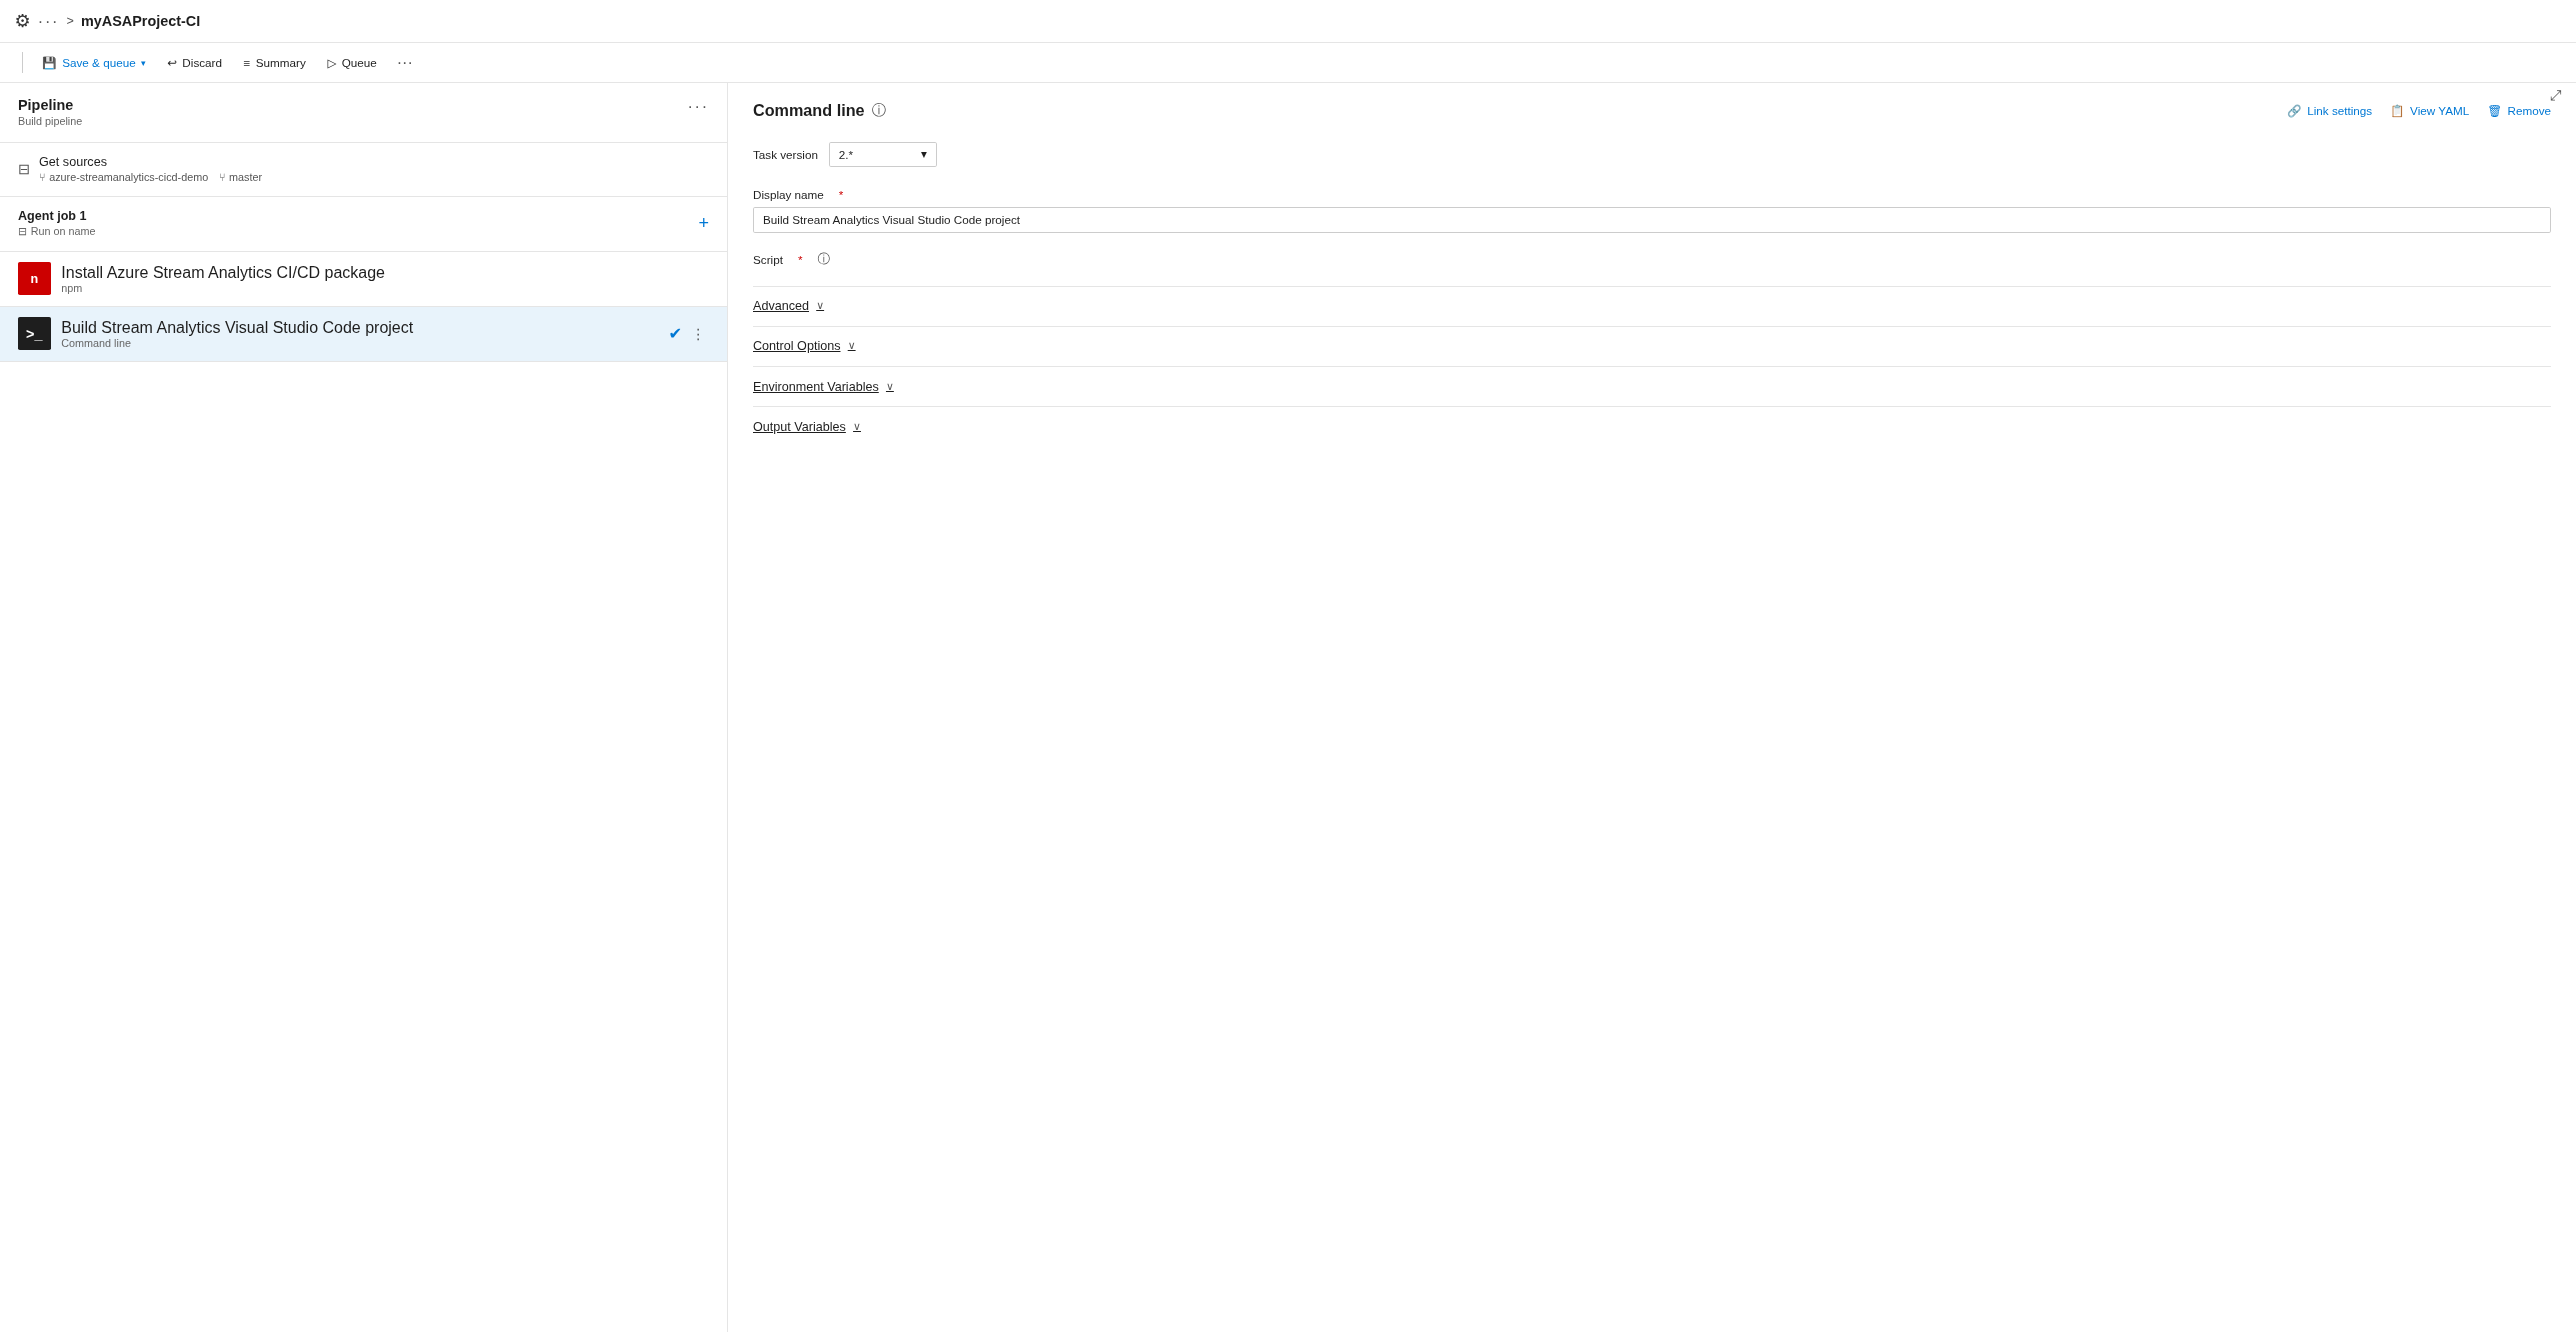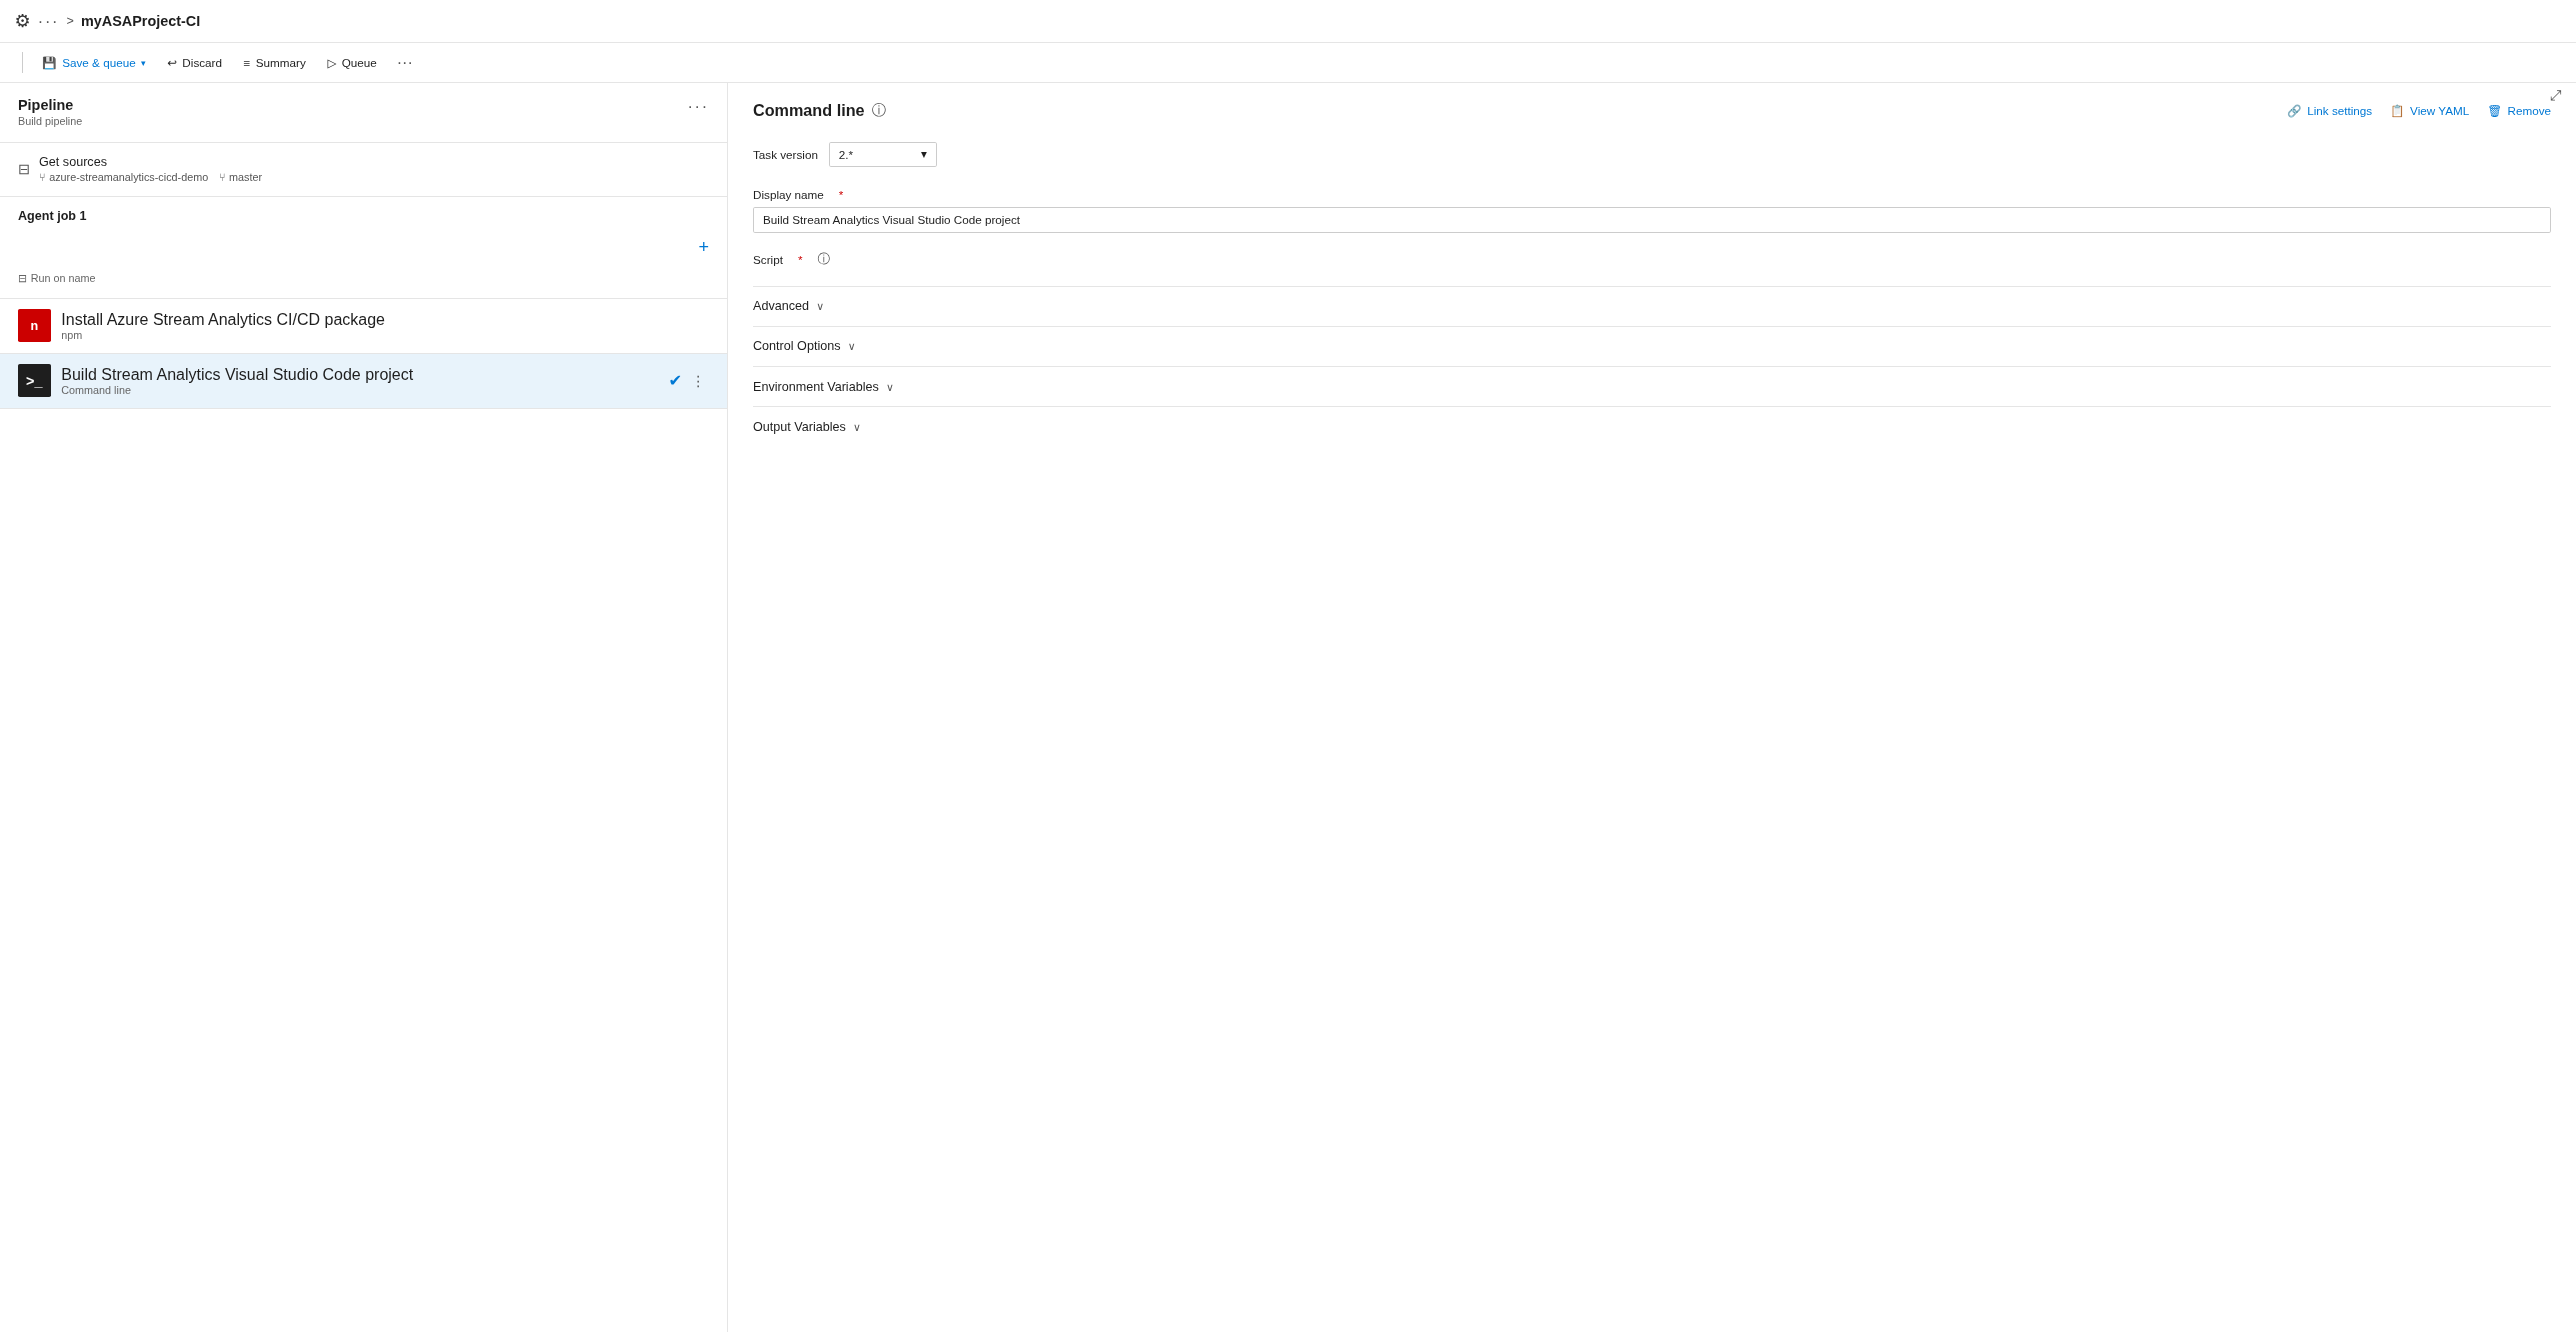--- a/index.html
+++ b/index.html
@@ -84,21 +84,21 @@
 
     
     .agent-job-header {
       display: flex;
       align-items: center;
       justify-content: space-between;
       padding: 12.6px 18px;
       border-bottom: 0.9px solid #e5e5e5;
       background: #fff;
     }
-    .agent-job-left { display: flex; flex-direction: column; gap: 47px; }
+    .agent-job-left { display: flex; flex-direction: column; }
     .agent-job-title { font-size: 12.6px; font-weight: 600; }
     .agent-job-meta { display: flex; align-items: center; gap: 3.6px; font-size: 10.8px; color: #666; margin-top: 1.8px; }
     .agent-job-add { font-size: 18px; color: #0078d4; cursor: pointer; border: none; background: none; }
 
     
     .task-item {
       display: flex;
       align-items: center;
       padding: 10.8px 18px;
       border-bottom: 0.9px solid #e5e5e5;
@@ -179,23 +179,24 @@
       display: flex; align-items: center; justify-content: space-between;
       background: #fff;
     }
 
     
     .collapse-section {
       border-top: 0.9px solid #e5e5e5;
       padding: 12.6px 0;
     }
     .collapse-header {
-      display: flex; align-items: flex-end; gap: 7.2px;
+      display: flex; align-items: flex-start; gap: 7.2px;
       cursor: pointer; font-size: 12.6px; font-weight: 500;
       color: #1e1e1e;
+      text-decoration: underline;
     }
     .collapse-chevron { font-size: 10.8px; color: #555; }
 
     
     .expand-btn {
       position: fixed; top: 87px; right: 14.4px;
       font-size: 14.4px; color: #555; cursor: pointer;
     }
 
     

